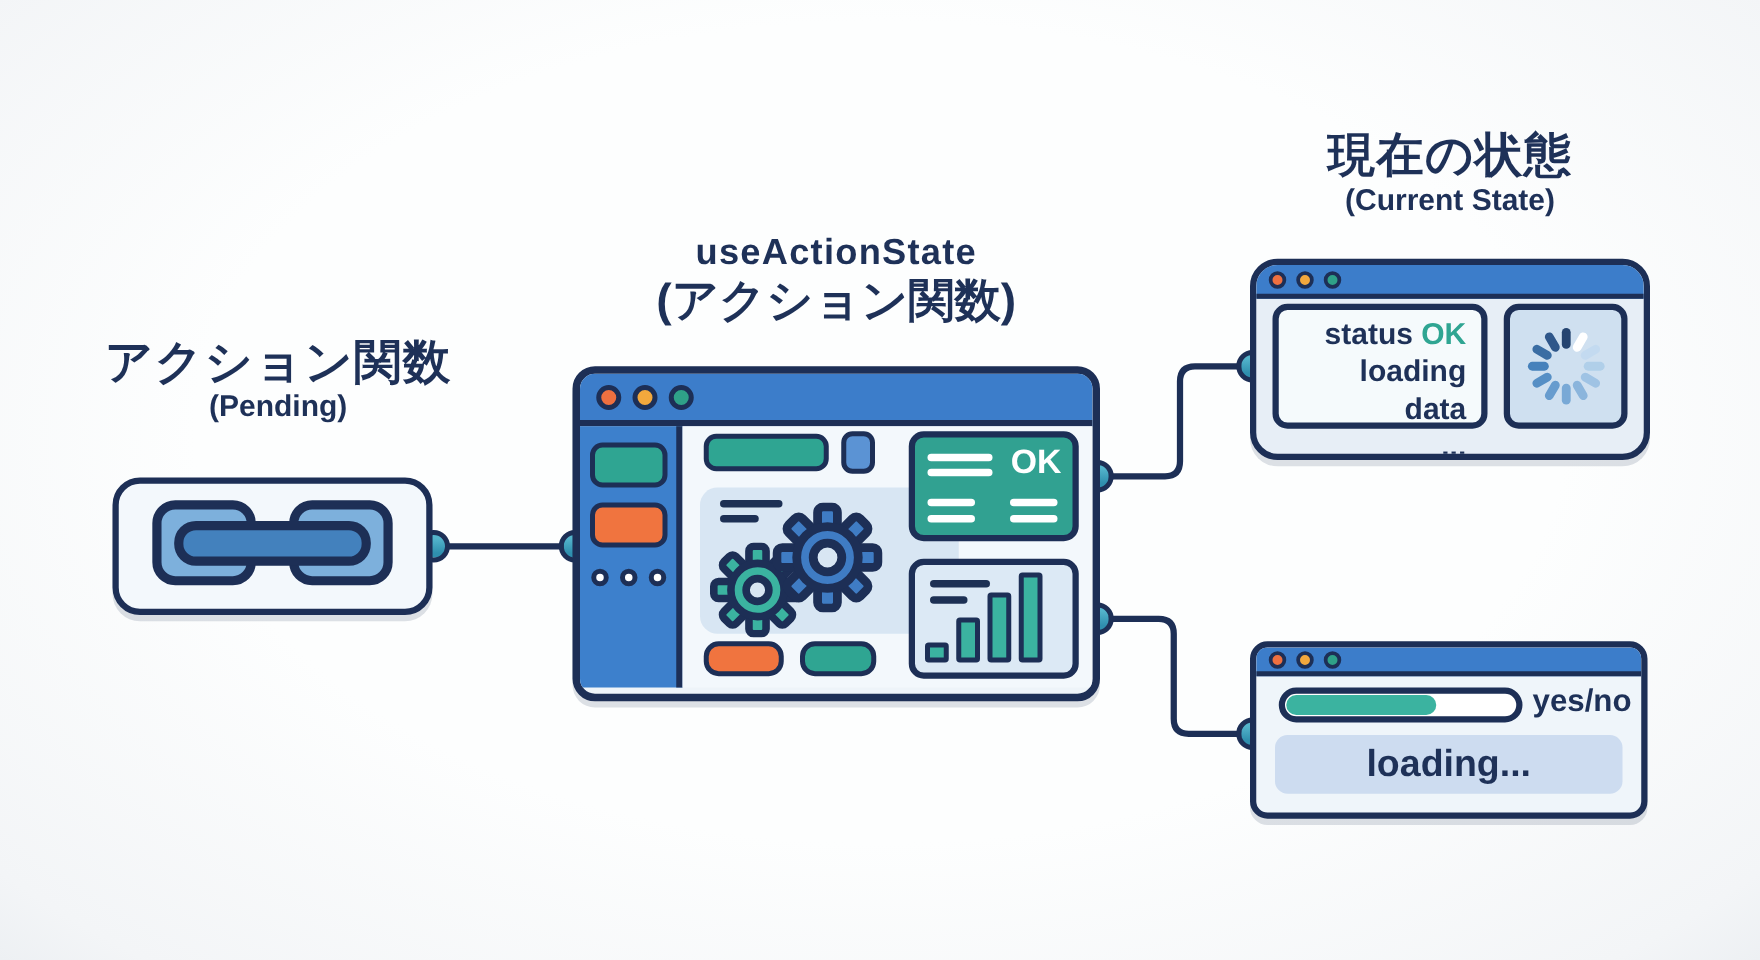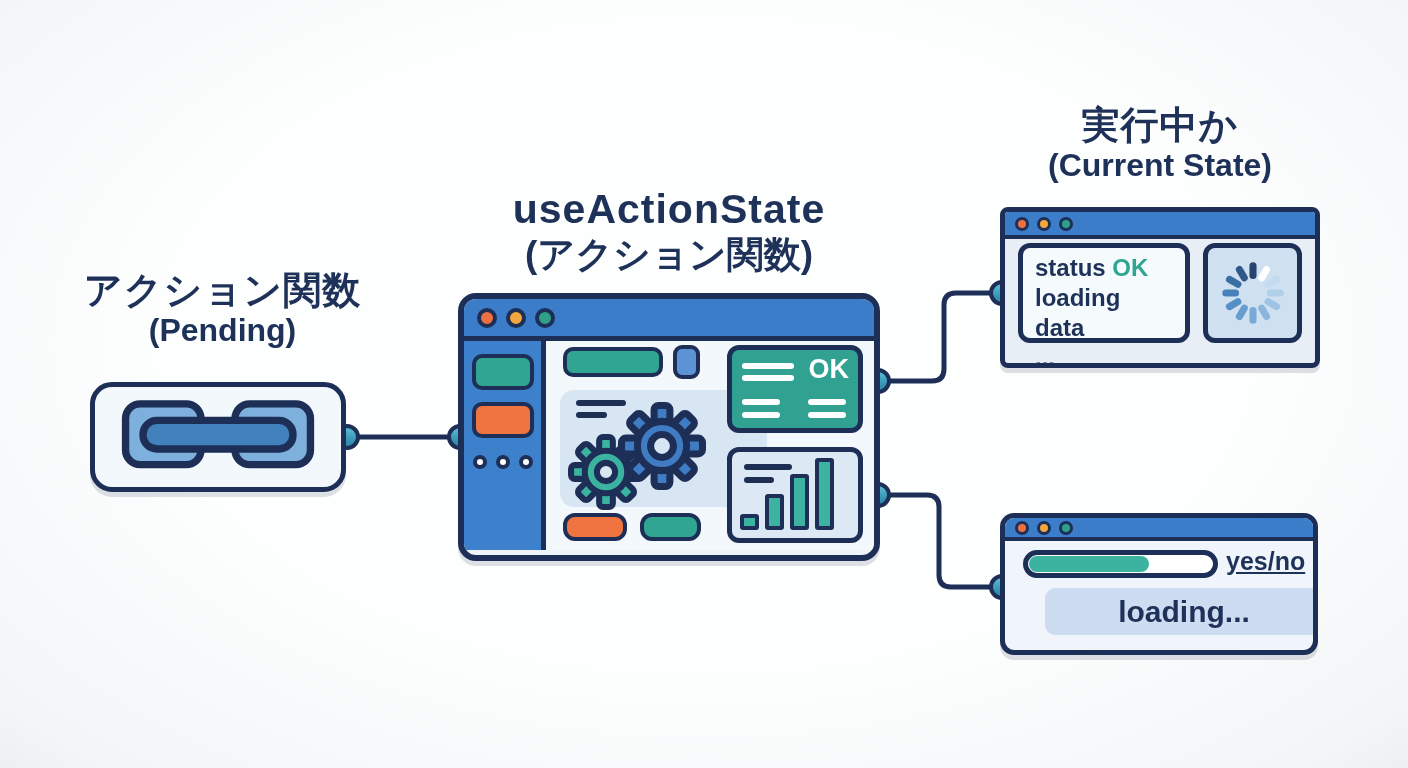--- a/index.html
+++ b/index.html
@@ -5,21 +5,21 @@
   * { margin:0; padding:0; box-sizing:border-box; }
   html,body { background:#e9ecef; }
   .stage{
     position:relative; width:1408px; height:768px; overflow:hidden;
     background: radial-gradient(ellipse at 50% 45%, #fdfefe 55%, #f3f5f7 92%, #edf0f3 100%);
     font-family:"Liberation Sans","DejaVu Sans",sans-serif;
     color:#1e3158;
   }
   .title{ position:absolute; text-align:center; font-weight:bold; color:#1e3158; line-height:1.16; }
   .title .ja{ font-size:38px; letter-spacing:1px; }
-  .title .en{ font-size:32px; }
+  .title .en{ font-size:24px; }
 
   
   svg.links{ position:absolute; left:0; top:0; z-index:1; }
   .link-path{ fill:none; stroke:#1d2f56; stroke-width:5; stroke-linecap:round; }
 
   
   .port{ position:absolute; width:26px; height:26px; border-radius:50%;
     background:linear-gradient(180deg,#54b4cc 15%,#2f8fae 80%);
     border:4px solid #1d2f56; z-index:2; }
 
@@ -62,40 +62,40 @@
   .ok-panel .w3{ left:10px; top:49px; width:38px; } .ok-panel .w4{ left:10px; top:62px; width:38px; }
   .ok-panel .w5{ left:76px; top:49px; width:38px; } .ok-panel .w6{ left:76px; top:62px; width:38px; }
   .ok-label{ position:absolute; right:9px; top:4px; color:#fff; font-weight:bold; font-size:27px; }
   .chart-panel{ position:absolute; left:181px; top:106px; width:136px; height:96px; border:5px solid #1d2f56; border-radius:12px; background:#dce9f5; }
   .chart-panel .c1{ left:12px; top:12px; width:48px; } .chart-panel .c2{ left:12px; top:25px; width:30px; }
   .bar{ position:absolute; width:19px; background:#3bb3a0; border:4px solid #1d2f56; border-radius:3px; bottom:8px; }
   .bar.b1{ left:8px;  height:16px; } .bar.b2{ left:33px; height:36px; }
   .bar.b3{ left:58px; height:56px; } .bar.b4{ left:83px; height:72px; }
 
   
-  .cs-window{ left:1000px; top:207px; width:320px; height:161px; border-radius:8px; background:#e7eef6; }
+  .cs-window{ left:1000px; top:207px; width:320px; height:161px; border-radius:22px; background:#e7eef6;text-align:right; }
   .cs-window .titlebar{ height:27px; border-bottom-width:4px; padding-left:10px; gap:8px; }
   .cs-window .dot, .p-window .dot{ width:14px; height:14px; border-width:3px; }
   .cs-body{ position:relative; height:120px; }
   .status-panel{ position:absolute; left:13px; top:4px; width:172px; height:100px; background:#f5fafc;
     border:5px solid #1d2f56; border-radius:12px; padding:5px 12px; font-size:24px; font-weight:bold; line-height:30px; }
   .status-value{ color:#2fa592; }
   .spinner-panel{ position:absolute; left:198px; top:4px; width:99px; height:100px; background:#cfe0f0;
     border:5px solid #1d2f56; border-radius:12px; display:flex; align-items:center; justify-content:center; }
 
   
   .p-window{ left:1000px; top:513px; width:318px; height:142px; border-radius:14px; background:#eff5fa; }
   .p-window .titlebar{ height:23px; border-bottom-width:4px; padding-left:10px; gap:8px; }
   .p-body{ position:relative; height:110px; }
   .progress-track{ position:absolute; left:18px; top:9px; width:195px; height:28px; background:#fff;
     border:5px solid #1d2f56; border-radius:20px; overflow:hidden; }
   .progress-fill{ position:absolute; left:1px; top:1px; bottom:1px; background:#3bb3a0; border-radius:20px; }
-  .answer{ position:absolute; left:221px; top:6px; font-size:25px; font-weight:bold;text-decoration:underline; }
+  .answer{ position:absolute; left:221px; top:6px; font-size:25px; font-weight:bold; }
   .loading-box{ position:absolute; left:15px; top:47px; width:278px; height:47px; background:#cddcf0; border-radius:10px;
-    display:flex; align-items:center; justify-content:center; font-size:30px; font-weight:bold;margin-left:25px; }
+    display:flex; align-items:center; justify-content:center; font-size:30px; font-weight:bold; }
 </style>
 </head>
 <body>
 
 <div class="stage">
 
   <svg class="links" width="1408" height="768">
     <path class="link-path" d="M347 437 L460 437"></path>
     <path class="link-path" d="M878 381 L932 381 Q944 381 944 369 L944 305 Q944 293 956 293 L1000 293"></path>
     <path class="link-path" d="M878 495 L927 495 Q939 495 939 507 L939 575 Q939 587 951 587 L1000 587"></path>
@@ -115,21 +115,21 @@
 
   <div class="card action-box">
     <svg width="232" height="92" viewBox="0 0 245 100">
       <rect x="22" y="14" width="82" height="66" rx="16" fill="#7db0dc" stroke="#1d2f56" stroke-width="8"></rect>
       <rect x="141" y="14" width="82" height="66" rx="16" fill="#7db0dc" stroke="#1d2f56" stroke-width="8"></rect>
       <rect x="41" y="32" width="163" height="31" rx="15" fill="#4381bd" stroke="#1d2f56" stroke-width="8"></rect>
     </svg>
   </div>
 
   <div class="title" style="left:458px; top:186px; width:422px;">
-    <div class="ja" style="font-size:41px;">useActionState</div>
+    <div class="ja" style="font-size:29px;">useActionState</div>
     <div class="en" style="font-size:37px;">(アクション関数)</div>
   </div>
 
   <div class="window hub-window">
     <div class="titlebar">
       <span class="dot o"></span>
       <span class="dot a"></span>
       <span class="dot t"></span>
     </div>
     <div class="hub-row">
@@ -202,21 +202,21 @@
           <div class="bar b1"></div>
           <div class="bar b2"></div>
           <div class="bar b3"></div>
           <div class="bar b4"></div>
         </div>
       </div>
     </div>
   </div>
 
   <div class="title" style="left:970px; top:103px; width:380px;">
-    <div class="ja">実行中か</div>
+    <div class="ja">現在の状態</div>
     <div class="en">(Current State)</div>
   </div>
 
   <div class="window cs-window">
     <div class="titlebar">
       <span class="dot o"></span>
       <span class="dot a"></span>
       <span class="dot t"></span>
     </div>
     <div class="cs-body">

